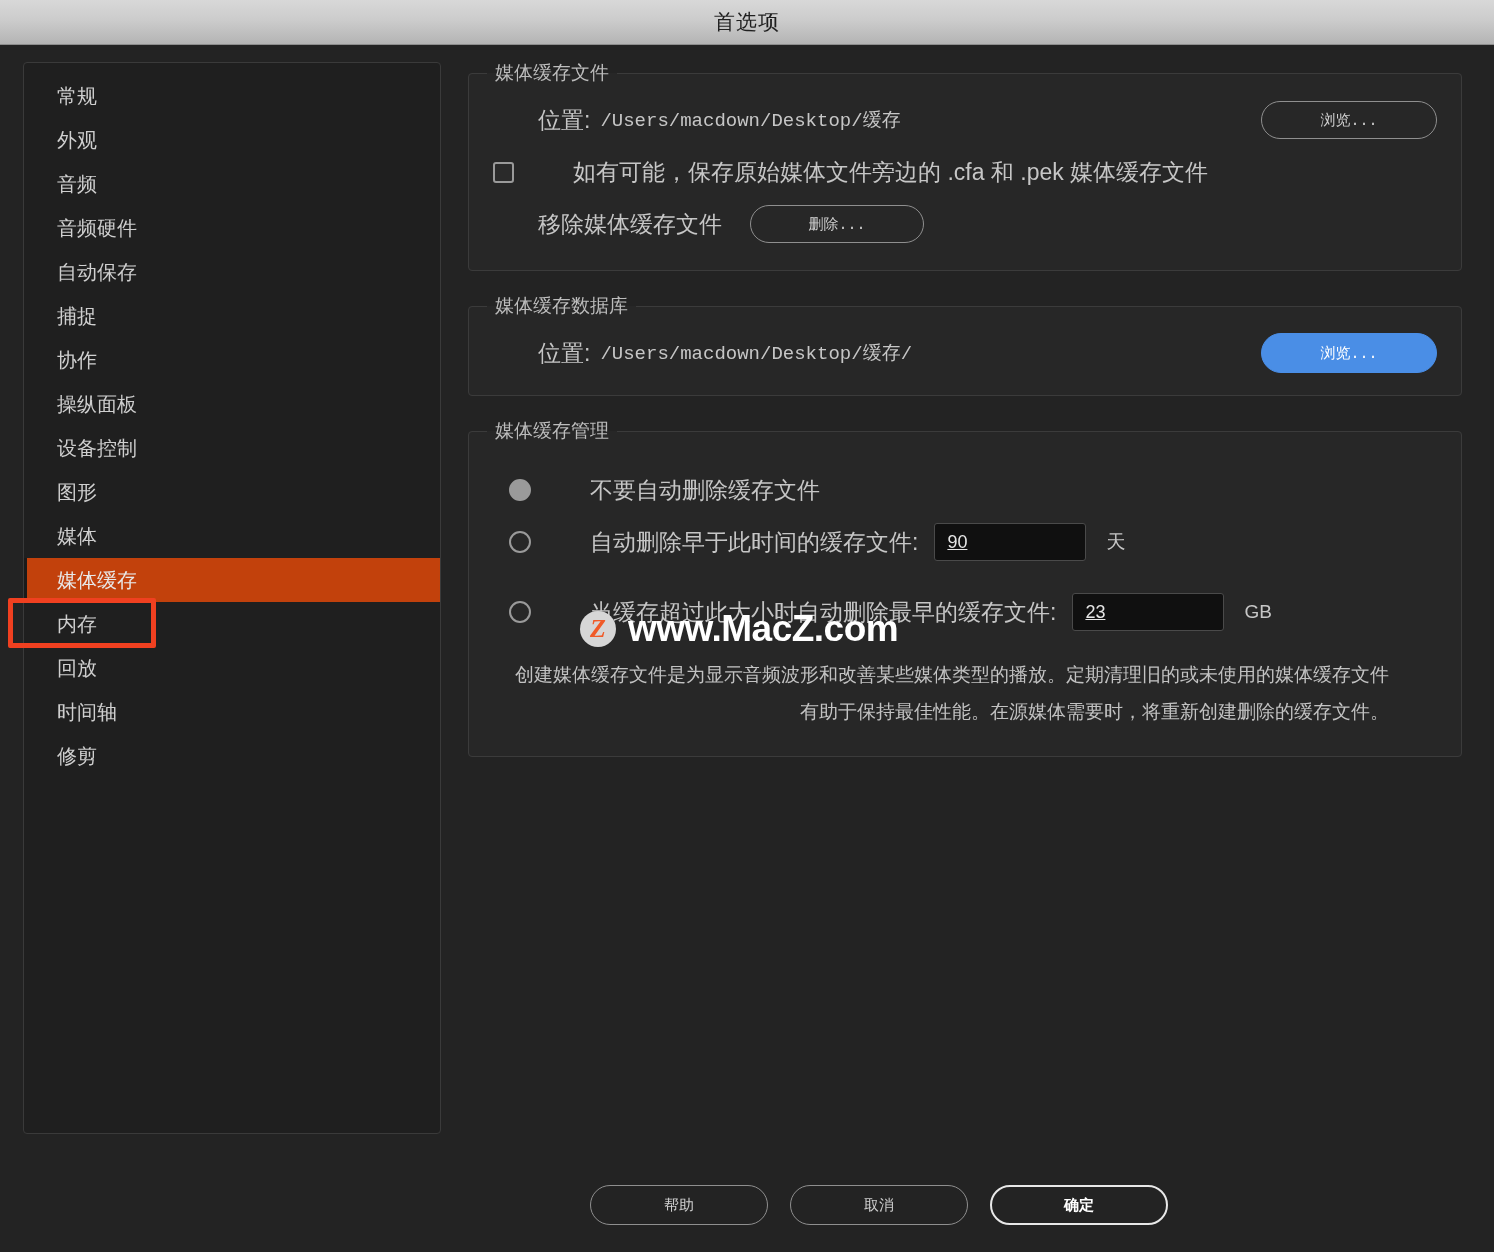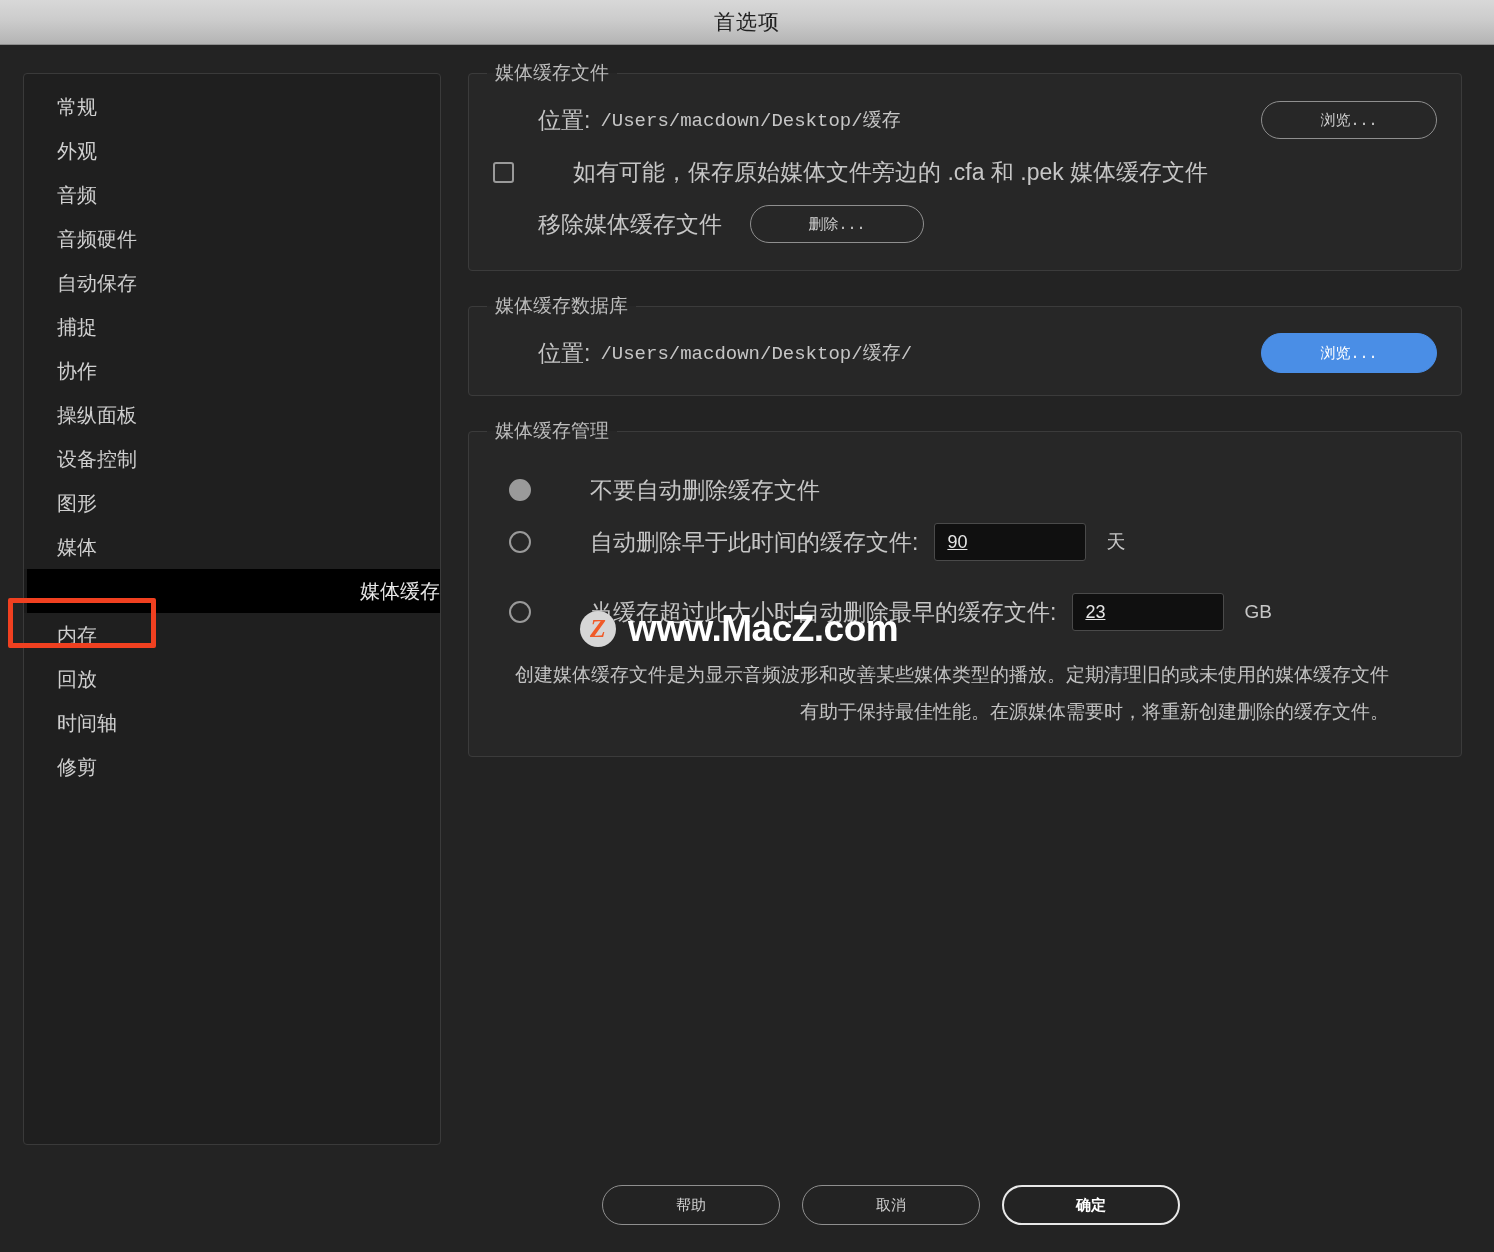--- a/index.html
+++ b/index.html
@@ -34,21 +34,21 @@
   .titlebar-title {
     font-size: 21px;
     color: #1f1f1f;
     letter-spacing: 1px;
   }
 
   
   .sidebar {
     position: absolute;
     left: 23px;
-    top: 73px;
+    top: 62px;
     width: 418px;
     height: 1072px;
     background: #1f1f1f;
     border: 1px solid #3a3a3a;
     border-radius: 4px;
     box-sizing: border-box;
     overflow: hidden;
   }
   .sidebar-list {
     padding-top: 11px;
@@ -57,25 +57,24 @@
     height: 44px;
     line-height: 44px;
     padding-left: 33px;
     font-size: 20px;
     color: #cfcfcf;
     cursor: default;
     white-space: nowrap;
     box-sizing: border-box;
   }
   .sidebar-item.selected {
-    background: #000000;
+    background: #c2410c;
     color: #e8e8e8;
     border-left: 3px solid #1a1a1a;
     padding-left: 30px;
-    text-align: right;
   }
 
   
   .annot-box {
     position: absolute;
     left: 8px;
     top: 598px;
     width: 148px;
     height: 50px;
     border: 5px solid #f04020;
@@ -215,21 +214,21 @@
     line-height: 37px;
     color: #c2c2c2;
     margin-top: 18px;
     max-width: 880px;
     text-align: right;
   }
 
   
   .footer {
     position: absolute;
-    left: 12px;
+    left: 0;
     top: 1185px;
     width: 1200px;
     display: flex;
     justify-content: flex-end;
     padding-right: 32px;
     box-sizing: border-box;
     gap: 22px;
   }
   .footer .btn {
     min-width: 178px;

